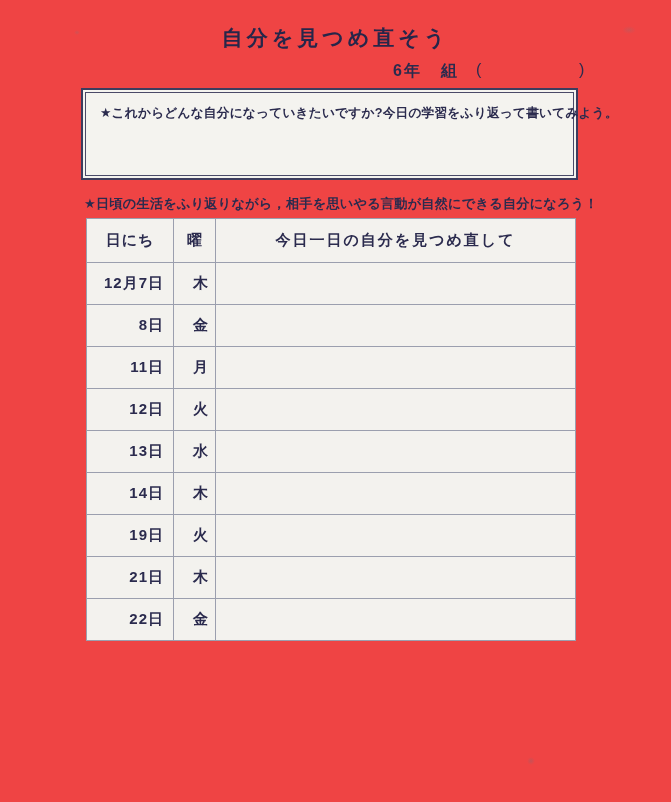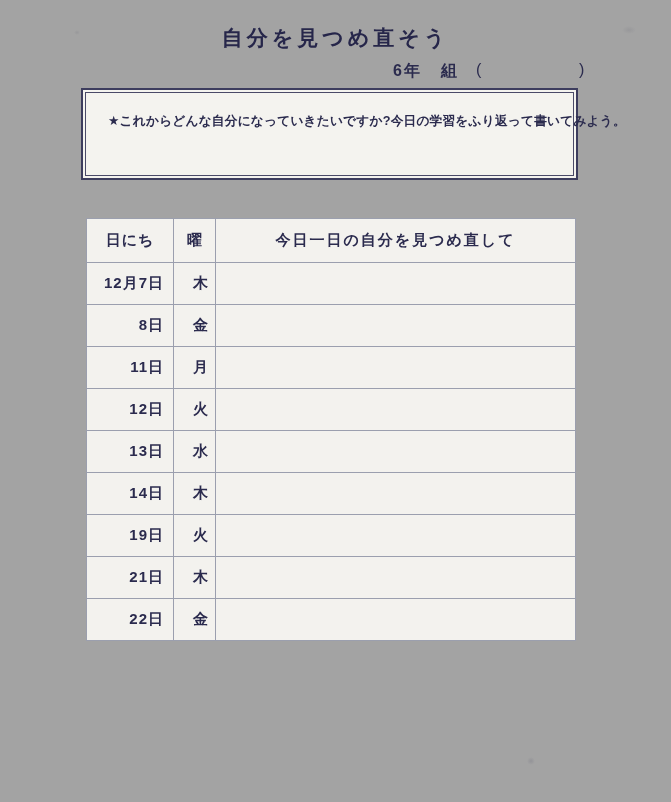--- a/index.html
+++ b/index.html
@@ -3,21 +3,21 @@
 <meta charset="utf-8">
 <style>
   html,body{margin:0;padding:0;}
   body{
     background:#e9e8e4;
     font-family:"Liberation Sans","DejaVu Sans",sans-serif;
   }
   .sheet{
     position:relative;
     width:671px;height:802px;
-    background:#a3a3a3;
+    background:#ef4444;
     overflow:hidden;
     color:#2b2b4e;
   }
   
   .page-title{
     position:absolute;top:24px;left:0;width:100%;
     margin:0;
     text-align:center;
     font-size:21px;font-weight:bold;
     letter-spacing:4px;
@@ -38,21 +38,21 @@
     width:497px;height:92px;
     border:2px solid #3d3d5e;
     box-sizing:border-box;
     background:#f4f3ef;
   }
   .prompt-box-inner{
     position:absolute;inset:2px;
     border:1px solid #4a4a68;
   }
   .prompt-text{
-    margin:16px;
+    margin:8px;
     padding:4px 6px;
     font-size:12.7px;
     font-weight:bold;
     letter-spacing:0.2px;
     color:#2b2b4e;
     white-space:nowrap;
   }
   .prompt-answer-area{height:58px;}
   
   .goal-line{
@@ -120,20 +120,21 @@
     <span class="paren-close">)</span>
   </div>
 
   <div class="prompt-box">
     <div class="prompt-box-inner">
       <p class="prompt-text">★これからどんな自分になっていきたいですか?今日の学習をふり返って書いてみよう。</p>
       <div class="prompt-answer-area"></div>
     </div>
   </div>
 
+  <p class="goal-line">★日頃の生活をふり返りながら，相手を思いやる言動が自然にできる自分になろう！</p>
 
   <table class="reflection-table">
     <colgroup>
       <col style="width:87px">
       <col style="width:42px">
       <col style="width:360px">
     </colgroup>
     <thead>
       <tr>
         <th class="th-date">日にち</th>

